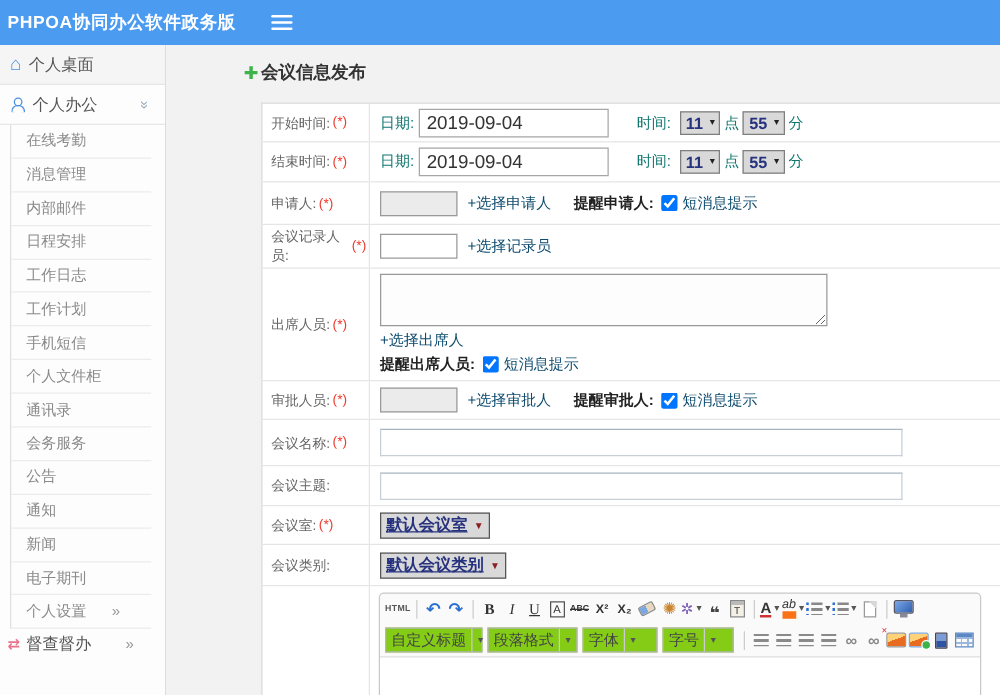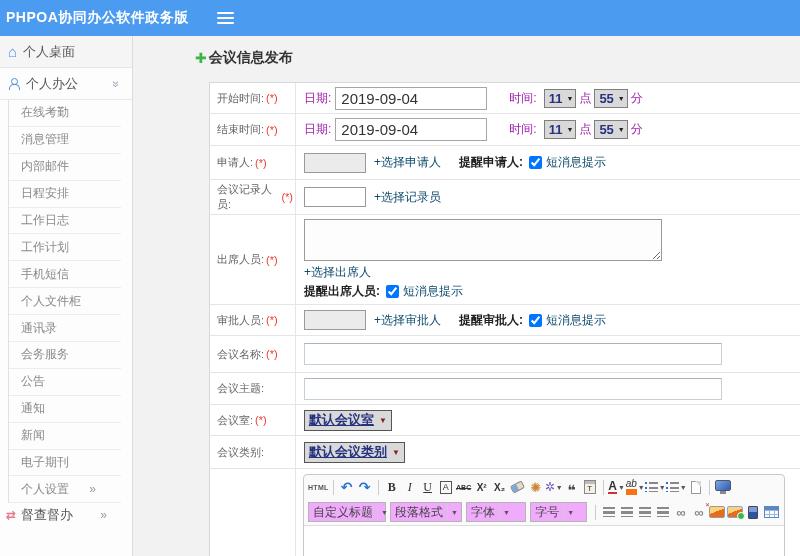--- a/index.html
+++ b/index.html
@@ -47,21 +47,21 @@
   
   .form-table { position:absolute; left:76px; top:46px; right:-2px; background:#fff;
     border:1px solid #d8d8d8; border-right:none; font-size:12px; color:#555; }
   .frow { display:flex; border-bottom:1px solid #e5e5e5; }
   .frow:last-child { border-bottom:none; }
   .cell-label { width:86px; min-width:86px; border-right:1px solid #e5e5e5;
     padding:0 2px 0 7px; display:flex; align-items:center; font-size:11px; color:#666; }
   .req { color:#ee3b2e; margin-left:2px; }
   .cell-field { flex:1; padding:4px 8px; display:flex; align-items:center; }
   .cell-field.col { flex-direction:column; align-items:flex-start; justify-content:center; }
-  .flabel { color:#a21caf; font-size:12px; margin-right:4px; white-space:nowrap; }
+  .flabel { color:#0f766e; font-size:12px; margin-right:4px; white-space:nowrap; }
   .remind { color:#222; font-weight:bold; font-size:12px; margin-left:18px; white-space:nowrap; }
   .sms { color:#0c4a6e; font-size:12px; margin-left:2px; white-space:nowrap; }
   .link { color:#0c4a6e; font-size:12px; text-decoration:none; margin-left:8px; white-space:nowrap; cursor:pointer; }
   input[type=checkbox] { width:13px; height:13px; margin:0 2px 0 6px; }
 
   .date-input { width:152px; height:23px; border:1px solid #a6a6a6; font-size:15px; color:#333;
     padding:0 5px; font-family:inherit; }
   .time-label { margin-left:22px; }
   .time-select { display:inline-flex; align-items:center; background:#d9d9d9; border:1px solid #7e7e7e;
     height:19px; padding:0 2px 0 4px; margin:0 3px; cursor:pointer; }
@@ -104,21 +104,21 @@
   .g-highlight { font-size:10px; font-style:italic; border-bottom:6px solid #f97316; line-height:10px; }
   .icon-list { width:13px; height:10px;
     background:repeating-linear-gradient(to bottom,#888 0 2px,transparent 2px 4.5px) right/9px 100% no-repeat,
                repeating-linear-gradient(to bottom,#2a6fd1 0 2px,transparent 2px 4.5px) left/2px 100% no-repeat; }
   .icon-newpage { width:10px; height:13px; border:1px solid #999; background:#fff; position:relative; }
   .icon-newpage::after { content:""; position:absolute; right:-1px; top:-1px; border:3px solid #d8d8d8;
     border-left-color:transparent; border-bottom-color:transparent; }
   .icon-monitor { width:16px; height:11px; border:1px solid #556; border-radius:2px;
     background:linear-gradient(135deg,#79a7e8,#2f5fae); position:relative; margin-bottom:3px; }
   .icon-monitor::after { content:""; position:absolute; left:4px; bottom:-4px; width:6px; height:3px; background:#889; }
-  .tb-select { height:20px; background:#f0abfc; border:1px solid #b5b5b5; display:inline-flex; align-items:center;
+  .tb-select { height:20px; background:#84cc16; border:1px solid #b5b5b5; display:inline-flex; align-items:center;
     font-size:12px; color:#444; margin-right:4px; cursor:pointer; }
   .tb-select .lab { padding:0 4px; white-space:nowrap; }
   .tb-select .sarr { border-left:1px solid #ccc; padding:0 3px; font-size:7px; color:#555; align-self:stretch;
     display:flex; align-items:center; }
   .w76{width:78px;} .w74{width:76px;} .w72{width:76px;} .w70{width:72px;}
   .icon-align { width:13px; height:10px; margin:0 3px;
     background:repeating-linear-gradient(to bottom,#8a8a8a 0 2px,transparent 2px 4.5px); }
   .g-link { color:#888; font-size:13px; font-weight:bold; }
   .g-unlink { color:#888; font-size:13px; font-weight:bold; position:relative; }
   .g-unlink::after { content:"\2715"; position:absolute; right:-2px; top:-2px; font-size:6px; color:#c33; }

